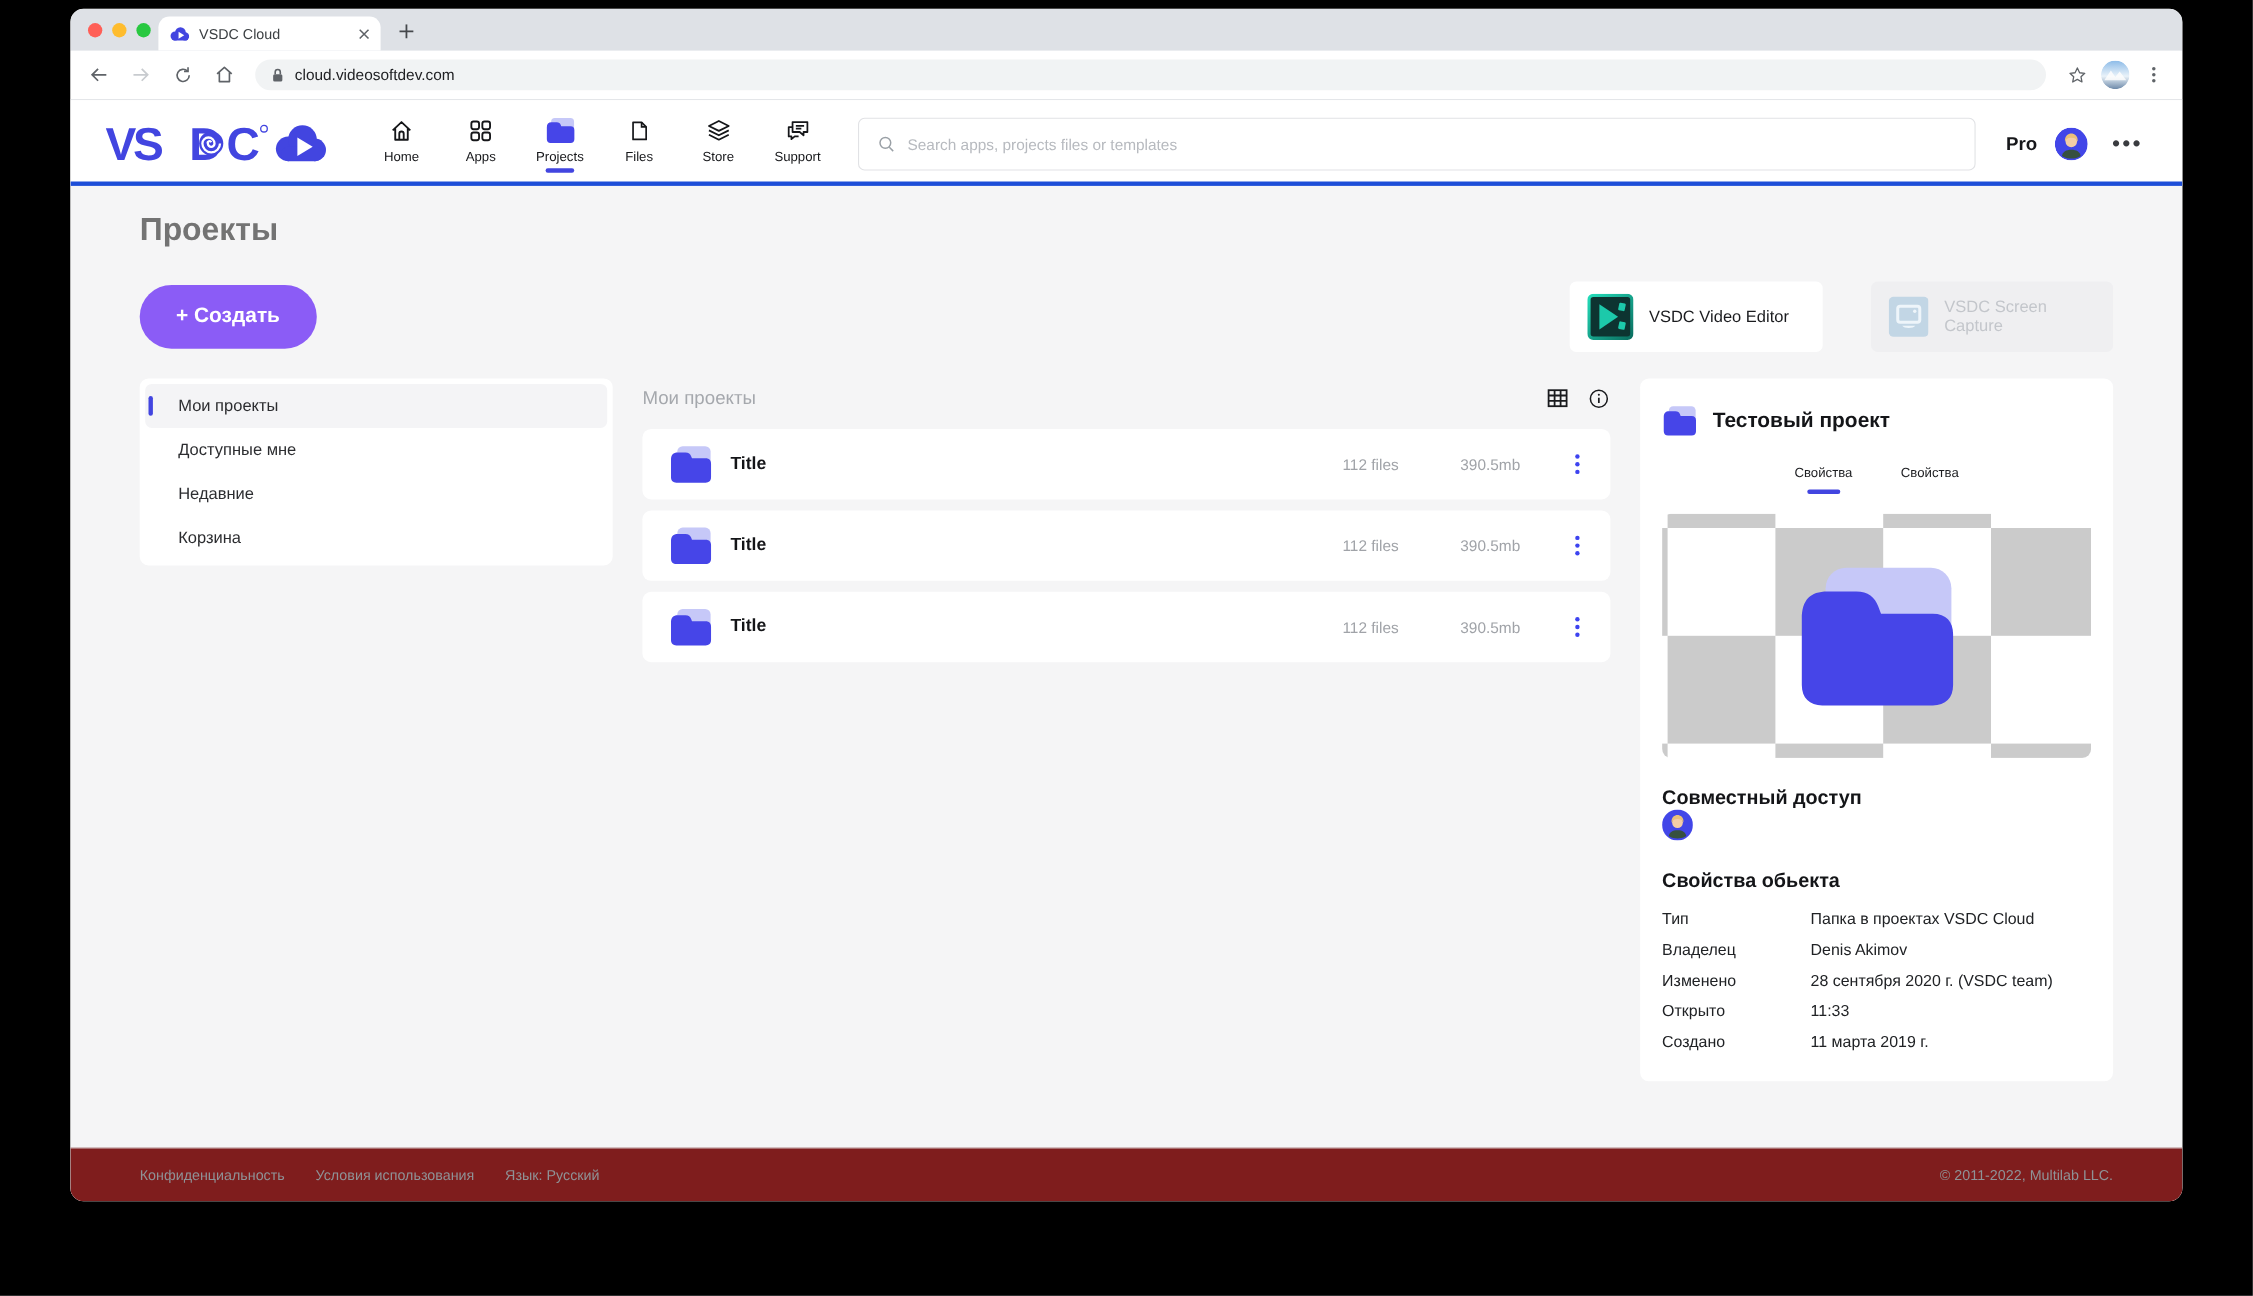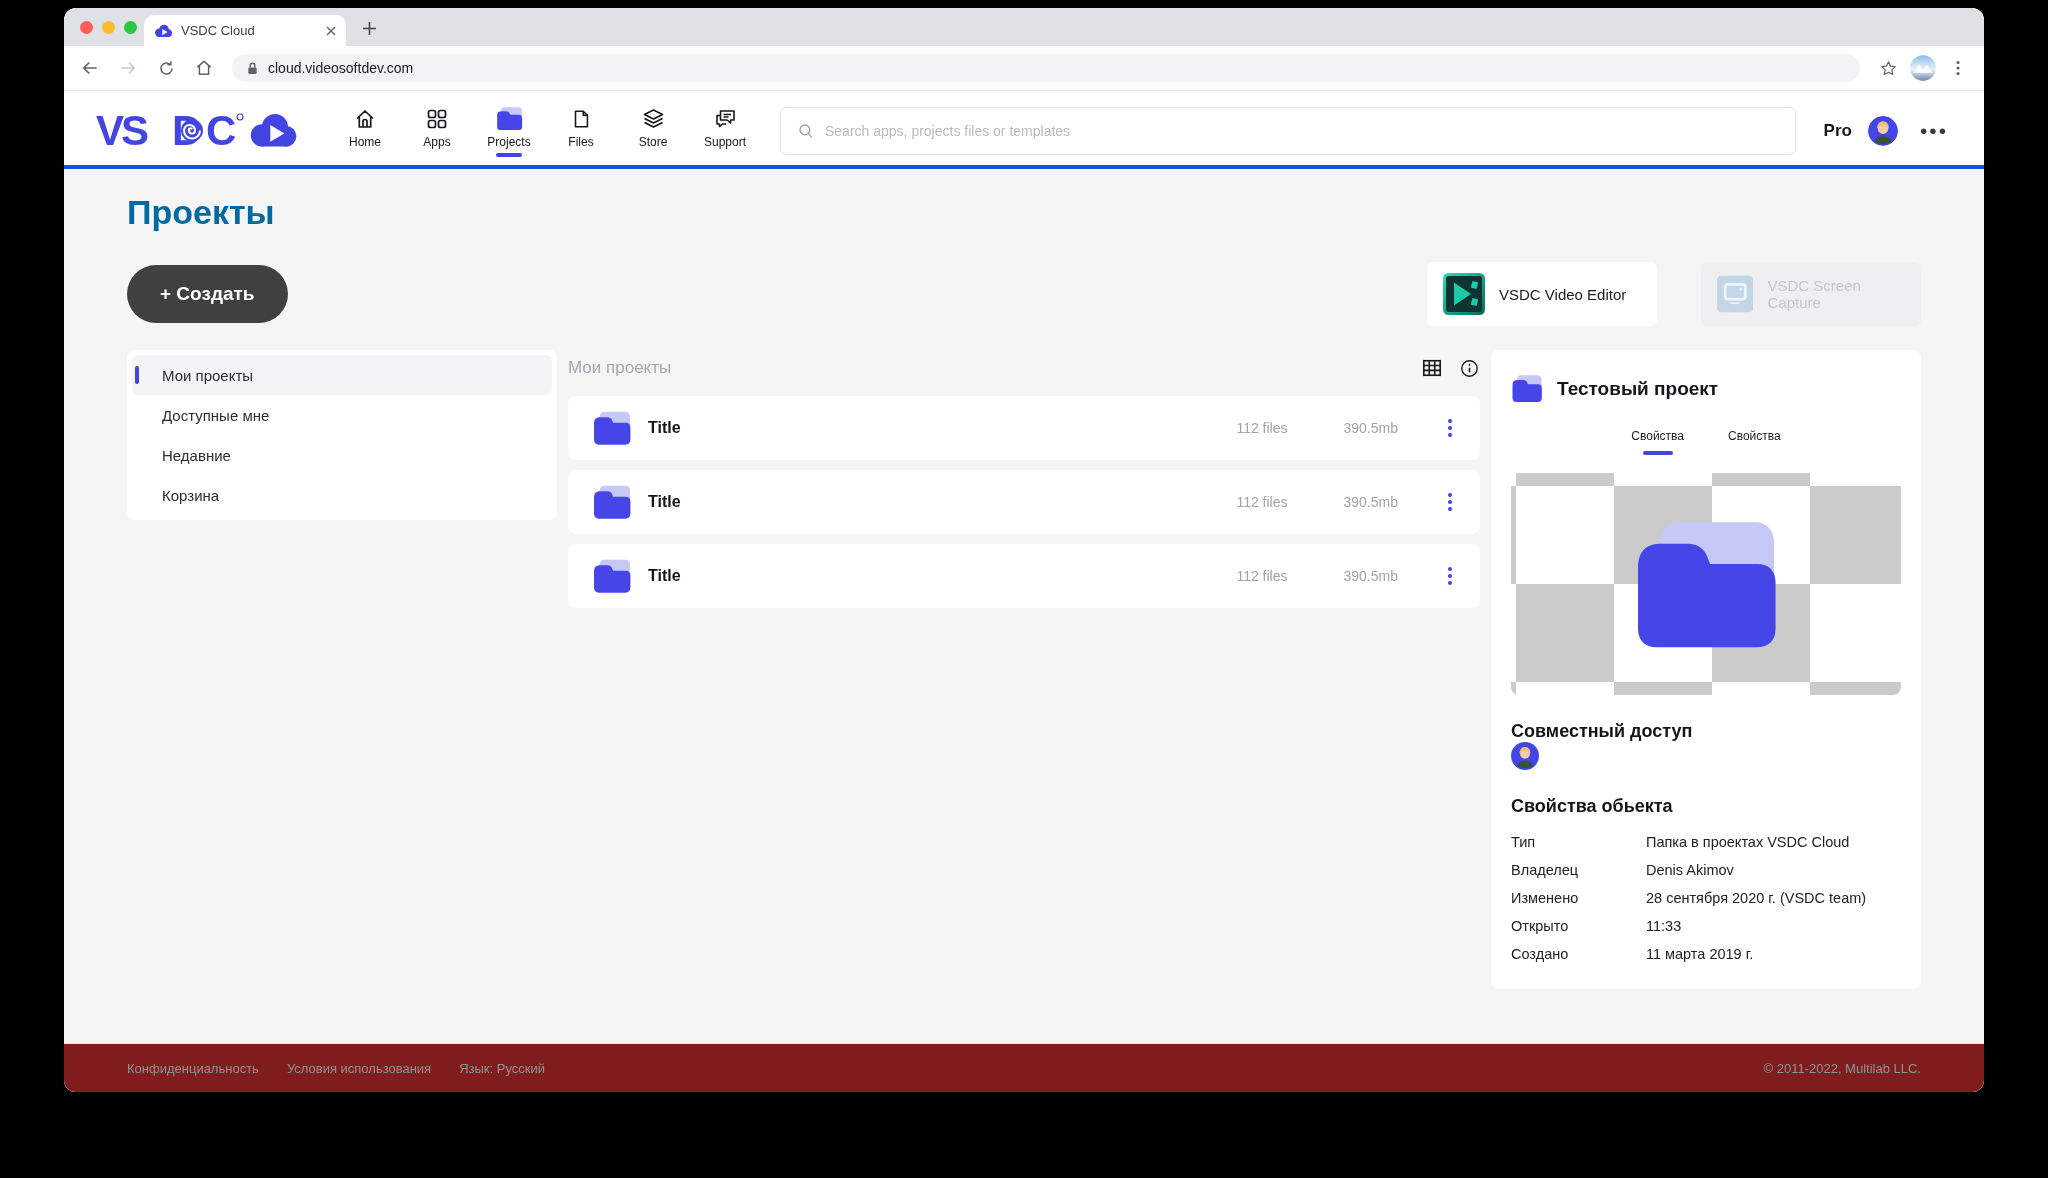--- a/index.html
+++ b/index.html
@@ -27,29 +27,29 @@
   .mainnav{display:flex;gap:18px;flex:none;}
   .nav-item{width:54px;display:flex;flex-direction:column;align-items:center;gap:4px;font-size:12px;color:#16171a;position:relative;padding-bottom:8px;cursor:pointer;}
   .nav-item .nicon{height:26px;display:flex;align-items:flex-end;}
   .nav-item.active::after{content:"";position:absolute;bottom:0;left:50%;transform:translateX(-50%);width:26px;height:4px;border-radius:2px;background:#4245e0;}
   .searchbar{flex:1;height:46px;border:1px solid #e1e2e5;border-radius:6px;background:#fff;display:flex;align-items:center;gap:10px;padding:0 16px;margin:0 28px;color:#b7babf;font-size:14px;}
   .pro{font-weight:bold;font-size:17px;color:#16171a;margin-right:16px;}
   .user-avatar{width:30px;height:30px;border-radius:50%;overflow:hidden;flex:none;}
   .hdots{margin-left:22px;color:#3a3c40;font-size:21px;letter-spacing:2px;line-height:10px;cursor:pointer;}
 
   main{flex:1;padding:0 63px;min-height:0;}
-  h1.page-title{font-size:34px;margin:24px 0 0;color:#0369a1;font-weight:bold;}
+  h1.page-title{font-size:29px;margin:24px 0 0;color:#737373;font-weight:bold;}
   .action-row{margin-top:30px;display:flex;align-items:center;}
-  .btn-create{height:58px;border:none;border-radius:29px;background:#404040;color:#fff;font-size:19px;font-weight:bold;font-family:inherit;padding:0 33px;cursor:pointer;}
+  .btn-create{height:58px;border:none;border-radius:29px;background:#8b5cf6;color:#fff;font-size:19px;font-weight:bold;font-family:inherit;padding:0 33px;cursor:pointer;}
   .app-cards{margin-left:auto;display:flex;gap:44px;}
   .app-card{height:64px;border-radius:6px;display:flex;align-items:center;gap:14px;padding:0 16px;font-size:15px;box-sizing:border-box;cursor:pointer;}
   .app-card.enabled{background:#fff;color:#1b1c1f;width:230px;}
   .app-card.disabled{background:#efeff1;color:#c3c6cb;width:220px;}
 
-  .grid{margin-top:24px;display:grid;grid-template-columns:430px 1fr 430px;gap:11px;align-items:start;}
+  .grid{margin-top:24px;display:grid;grid-template-columns:430px 1fr 430px;gap:27px;align-items:start;}
 
   
   .sidebar-card{background:#fff;border-radius:8px;padding:5px;}
   .side-item{height:40px;display:flex;align-items:center;padding-left:30px;font-size:15px;color:#2c2d30;border-radius:6px;position:relative;cursor:pointer;}
   .side-item.active{background:#f4f4f6;}
   .side-item.active::before{content:"";position:absolute;left:3px;top:11px;width:4px;height:18px;border-radius:2px;background:#4245e0;}
   .storage-card{background:#fff;border-radius:8px;margin-top:16px;padding:20px 28px 28px;text-align:center;}
   .storage-line{font-size:14px;color:#555;}
   .storage-line b{font-size:15px;color:#141518;margin-right:6px;}
   .track{margin-top:18px;height:1px;background:#8a8a8a;position:relative;}

